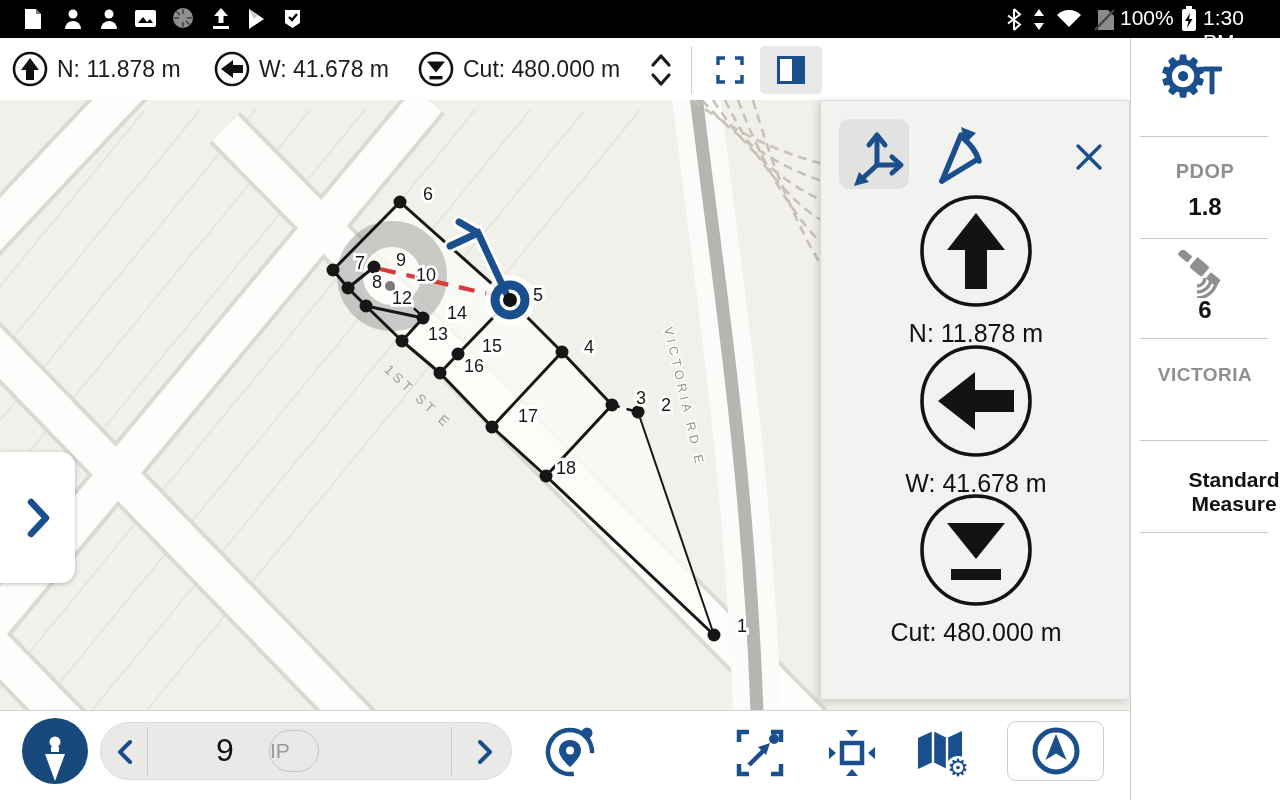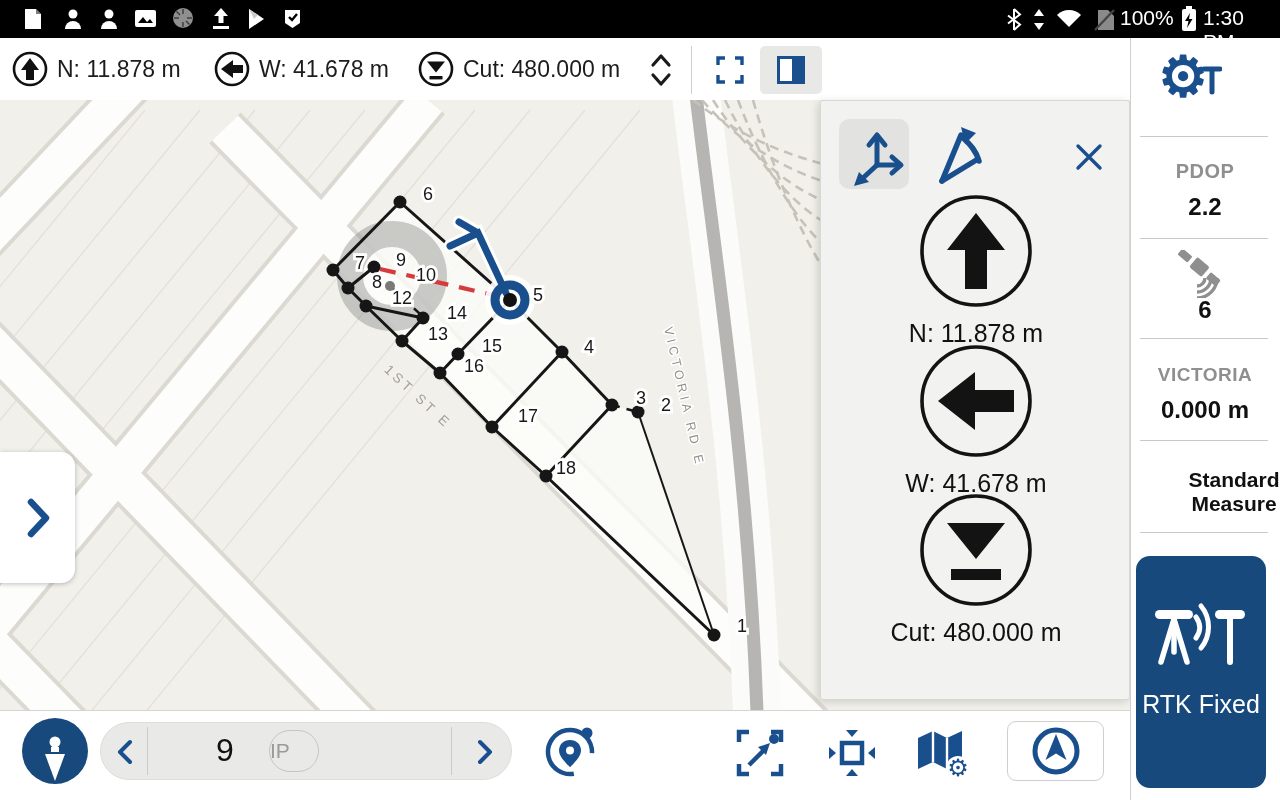--- a/index.html
+++ b/index.html
@@ -373,60 +373,42 @@
       <div class="nav-label">Cut: 480.000 m</div>
     </div>
   </div>
 
   <div class="sidebar"></div>
   <div class="gear-glyph">⚙<svg width="20" height="32" style="margin-left:-6px">
         <path d="M2,5 H18 M10,5 V28" stroke="#1a4f8e" stroke-width="5" fill="none" stroke-linecap="round"></path>
       </svg></div>
   <div class="sb-divider" style="top:136px"></div>
   <div class="sb-label" style="top:160px">PDOP</div>
-  <div class="sb-value" style="top:193px">2.2</div>
+  <div class="sb-value" style="top:193px">1.8</div>
   <div class="sb-divider" style="top:238px"></div>
   <div class="abs" style="left:1172px;top:250px">
     <svg width="58" height="48">
       <g fill="#8f8f8f" transform="rotate(40 27 16)">
         <rect x="20" y="10" width="16" height="13" rx="2"></rect>
         <rect x="3" y="13" width="13" height="8" rx="1.5"></rect>
         <rect x="40" y="13" width="13" height="8" rx="1.5"></rect>
       </g>
       <g stroke="#8f8f8f" stroke-width="3.4" fill="none">
         <path d="M33,28 A8,8 0 0 1 25,36"></path>
         <path d="M39,28 A14,14 0 0 1 25,42"></path>
         <path d="M45,28 A20,20 0 0 1 25,48"></path>
       </g>
     </svg>
   </div>
   <div class="sb-value" style="top:296px">6</div>
   <div class="sb-divider" style="top:338px"></div>
   <div class="sb-label" style="top:364px;font-size:19px">VICTORIA</div>
-  <div class="sb-value" style="top:396px">0.000 m</div>
   <div class="sb-divider" style="top:440px"></div>
   <div class="sb-method">Standard Measure</div>
   <div class="sb-divider" style="top:532px"></div>
-  <div class="rtk-btn">
-    <svg width="100" height="76" style="margin-top:44px">
-      <rect x="4" y="10" width="38" height="9" rx="4.5" fill="#fff"></rect>
-      <g stroke="#fff" stroke-width="5.5" fill="none" stroke-linecap="round">
-        <path d="M23,19 L10,62"></path>
-          <path d="M23,19 L36,62"></path>
-          <path d="M23,19 V52"></path>
-      </g>
-      <g stroke="#fff" stroke-width="5" fill="none" stroke-linecap="round">
-        <path d="M50,6 C60,18 60,36 50,48"></path>
-          <path d="M45,17 C50,24 50,31 45,38"></path>
-      </g>
-      <rect x="64" y="10" width="30" height="9" rx="4.5" fill="#fff"></rect>
-      <path d="M79,19 V62" stroke="#fff" stroke-width="6" stroke-linecap="round"></path>
-    </svg>
-    <div class="rtk-text">RTK Fixed</div>
-  </div>
 
   <div class="bottombar"></div>
   <div class="plumb-btn">
     <svg width="66" height="66">
       <circle cx="33" cy="24" r="5.5" fill="#fff"></circle>
       <rect x="29" y="29" width="8" height="5" fill="#fff"></rect>
       <path d="M23,36 h20 l-10,27 z" fill="#fff"></path>
     </svg>
   </div>
   <div class="stepper">

